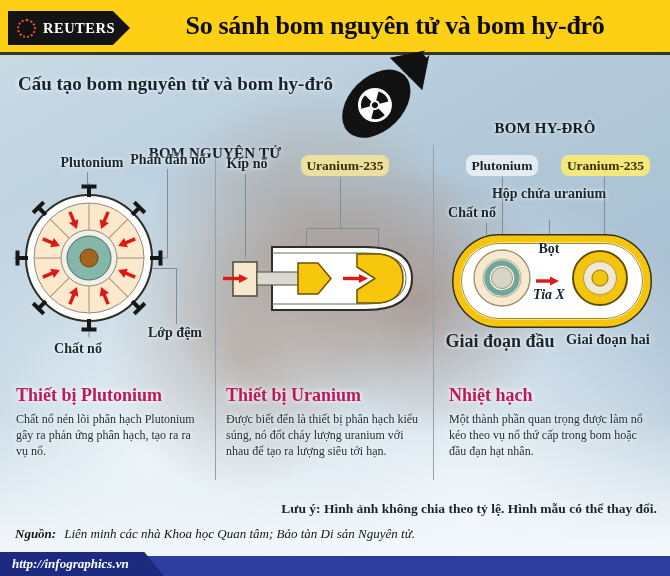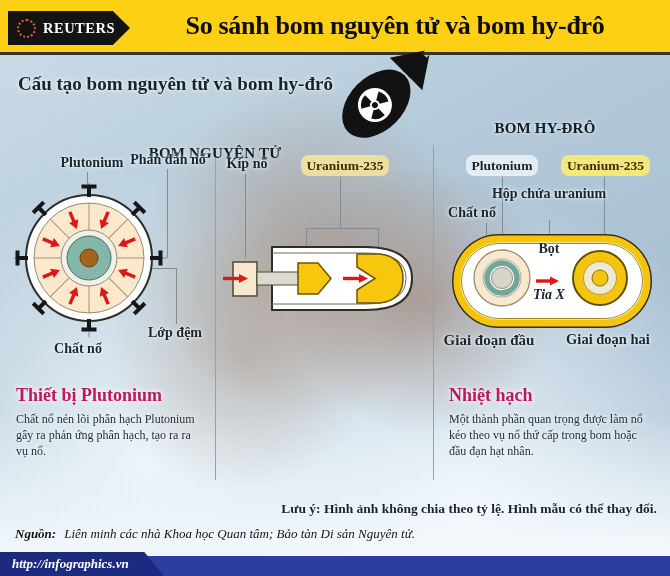--- a/index.html
+++ b/index.html
@@ -226,21 +226,21 @@
       <polygon points="153,38.5 144,34 144,43" fill="#de1717"></polygon>
     </g>
   </svg>
 
   <div class="tag light" style="left:466px;top:155px;width:72px;">Plutonium</div>
   <div class="tag yellow" style="left:561px;top:155px;width:89px;">Uranium-235</div>
   <div class="lbl" style="left:412px;top:205px;width:120px;">Chất nổ</div>
   <div class="lbl" style="left:489px;top:186px;width:120px;line-height:1.15;">Hộp chứa uranium</div>
   <div class="lbl" style="left:519px;top:241px;width:60px;font-weight:600;">Bọt</div>
   <div class="lbl" style="left:519px;top:287px;width:60px;font-style:italic;">Tia X</div>
-  <div class="lbl" style="left:429px;top:332px;width:120px;font-size:15px;">Giai đoạn đầu</div>
+  <div class="lbl" style="left:440px;top:332px;width:120px;font-size:18px;">Giai đoạn đầu</div>
   <div class="lbl" style="left:548px;top:332px;width:120px;font-size:14.5px;">Giai đoạn hai</div>
 
   <div class="leader" style="left:486px;top:223px;width:1px;height:28px;"></div>
   <div class="leader" style="left:502px;top:177px;width:1px;height:75px;"></div>
   <div class="leader" style="left:549px;top:220px;width:1px;height:16px;"></div>
   <div class="leader" style="left:604px;top:177px;width:1px;height:74px;"></div>
 
   <svg width="215" height="108" viewBox="0 0 215 108" style="left:445px;top:228px;">
     <rect x="8" y="7" width="198" height="92" rx="46" fill="#ffffff" stroke="#35301c" stroke-width="2"></rect>
     <rect x="12" y="11" width="190" height="84" rx="42" fill="none" stroke="#f5c50e" stroke-width="7"></rect>
@@ -258,20 +258,24 @@
 
     <circle cx="155" cy="50" r="27" fill="#f5c50e" stroke="#5f5000" stroke-width="2"></circle>
     <circle cx="155" cy="50" r="16.5" fill="#f1e8d2" stroke="#b29b4a" stroke-width="1"></circle>
     <circle cx="155" cy="50" r="8" fill="#f5c50e" stroke="#8a7610" stroke-width="1"></circle>
   </svg>
 
   <div class="desc" style="left:16px;top:385px;width:184px;">
     <h3>Thiết bị Plutonium</h3>
     <p>Chất nổ nén lõi phân hạch Plutonium gây ra phản ứng phân hạch, tạo ra ra vụ nổ.</p>
   </div>
+  <div class="desc" style="left:226px;top:385px;width:198px;">
+    <h3>Thiết bị Uranium</h3>
+    <p>Được biết đến là thiết bị phân hạch kiểu súng, nó đốt cháy lượng uranium với nhau để tạo ra lượng siêu tới hạn.</p>
+  </div>
   <div class="desc" style="left:449px;top:385px;width:200px;">
     <h3>Nhiệt hạch</h3>
     <p>Một thành phần quan trọng được làm nổ kéo theo vụ nổ thứ cấp trong bom hoặc đầu đạn hạt nhân.</p>
   </div>
 
   <div class="note">Lưu ý: Hình ảnh không chia theo tỷ lệ. Hình mẫu có thể thay đổi.</div>
   <div class="source">
     <b>Nguồn:</b><span>Liên minh các nhà Khoa học Quan tâm; Bảo tàn Di sản Nguyên tử.</span>
   </div>
 

